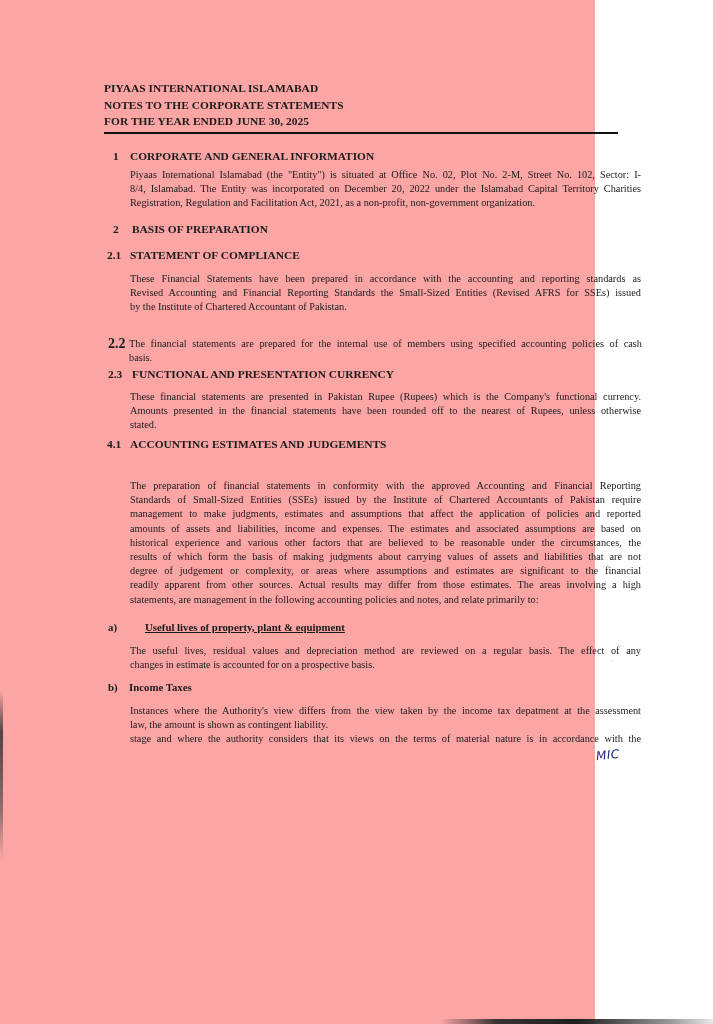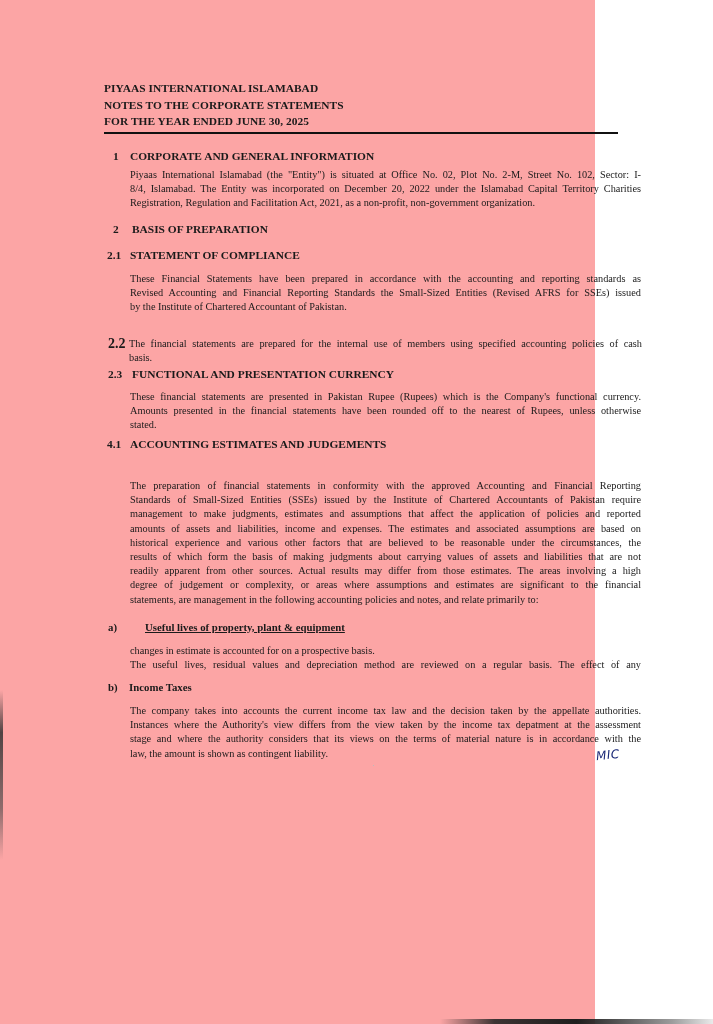--- a/index.html
+++ b/index.html
@@ -191,43 +191,42 @@
       <span class="num">4.1</span>
       <span class="txt" style="left:23px;">ACCOUNTING ESTIMATES AND JUDGEMENTS</span>
     </div>
     <div class="para" style="top:479px;">
       <span class="line">The preparation of financial statements in conformity with the approved Accounting and Financial Reporting</span>
       <span class="line">Standards of  Small-Sized Entities (SSEs) issued by the Institute of Chartered Accountants of Pakistan require</span>
       <span class="line">management to make judgments, estimates and assumptions that affect the application of policies and reported</span>
       <span class="line">amounts of assets and liabilities, income and expenses. The estimates and associated assumptions are based on</span>
       <span class="line">historical experience and various other factors that are believed to be reasonable under the circumstances, the</span>
       <span class="line">results of which form the basis of making judgments about carrying values of assets and liabilities that are not</span>
+      <span class="line">degree of judgement or complexity, or areas where assumptions and estimates are significant to the financial</span>
       <span class="line">readily apparent from other sources. Actual results may differ from those estimates. The areas involving a high</span>
-      <span class="line">degree of judgement or complexity, or areas where assumptions and estimates are significant to the financial</span>
       <span class="line last">statements, are management in the following accounting policies and notes, and relate primarily to:</span>
     </div>
 
     <div class="subheading" style="left:108px; top:620px;">
       <span>a)</span>
       <span style="position:absolute; left:37px; top:0;text-decoration:underline;">Useful lives of property, plant &amp; equipment</span>
     </div>
     <div class="para" style="top:644px;">
+      <span class="line">The useful lives, residual values and depreciation method are reviewed on a regular basis. The effect of any</span>
       <span class="line last">changes in estimate is accounted for on a prospective basis.</span>
-      <span class="line">The useful lives, residual values and depreciation method are reviewed on a regular basis. The effect of any</span>
     </div>
 
     <div class="subheading" style="left:108px; top:680px;">
       <span>b)</span>
       <span style="position:absolute; left:21px; top:0;">Income Taxes</span>
     </div>
     <div class="para" style="top:704px;">
-      <span class="line">The company takes into accounts the current income tax law and the decision taken by the appellate authorities.</span>
       <span class="line">Instances where the Authority's view differs from the view taken by the income tax depatment at the assessment</span>
+      <span class="line last">law, the amount is shown as contingent liability.</span>
       <span class="line">stage and where the authority considers that its views on the terms of material nature is in accordance with the</span>
-      <span class="line last">law, the amount is shown as contingent liability.</span>
     </div>
 
     <div class="initials">MIC</div>
 
     <div class="speck" style="left:373px; top:765px;"></div>
     <div class="speck" style="left:612px; top:660px;"></div>
   </div>
 </div>
 
 </body></html>

